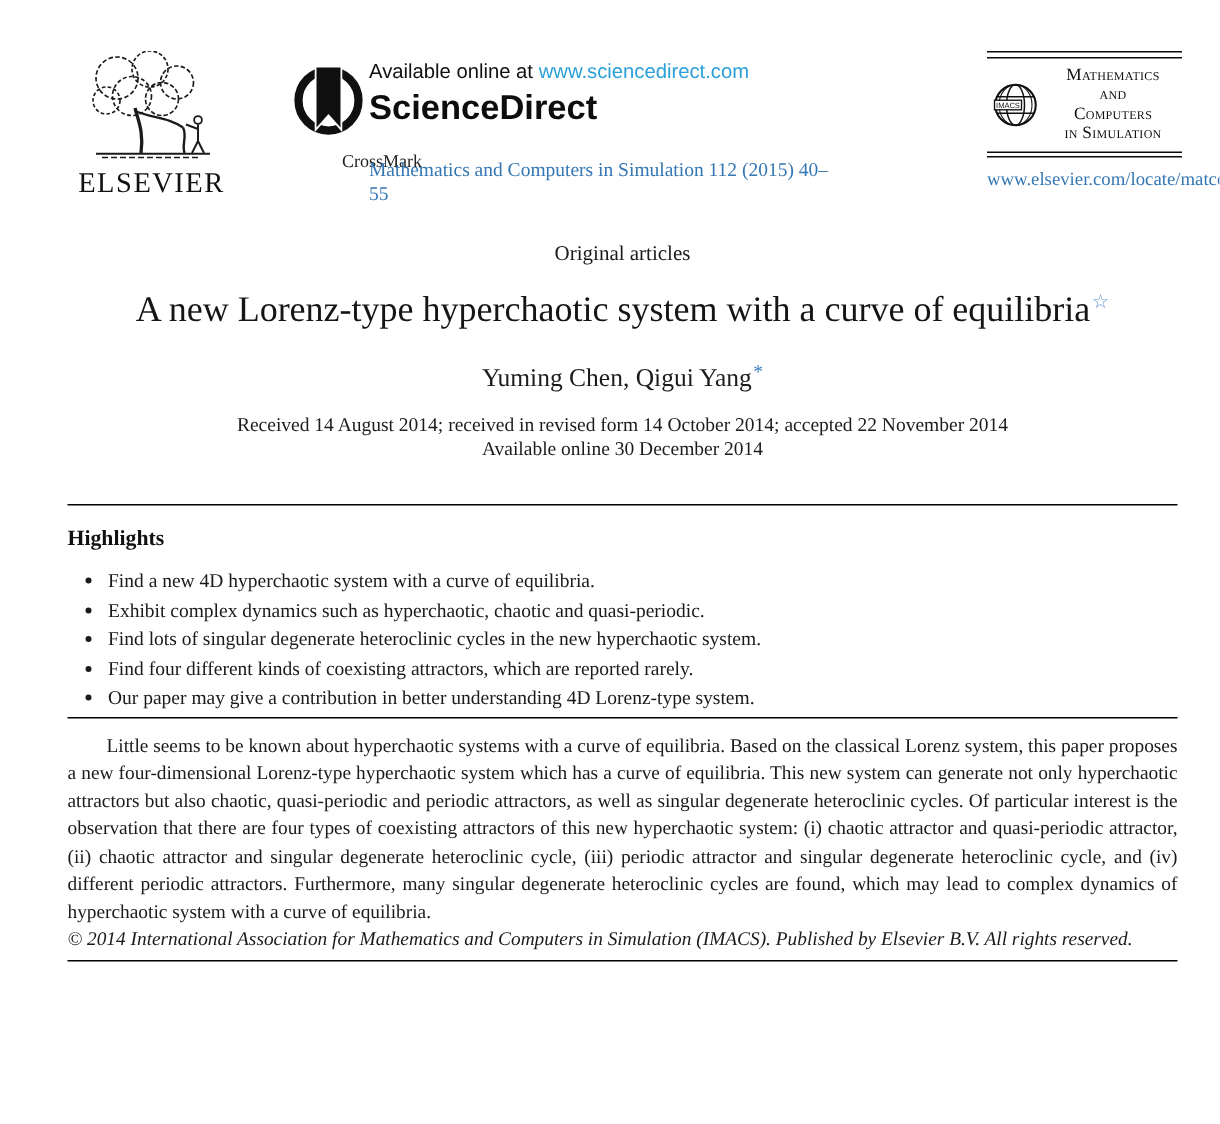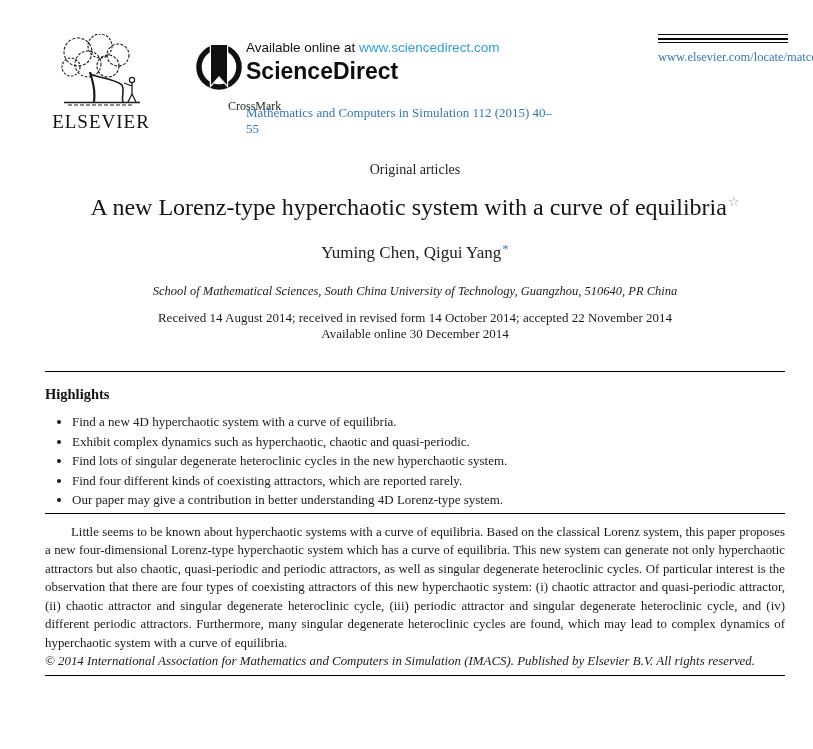--- a/index.html
+++ b/index.html
@@ -89,35 +89,50 @@
       <div class="avail">
         <span>Available online at </span><a href="#" class="link">www.sciencedirect.com</a>
       </div>
       <div class="sd-logo">ScienceDirect</div>
       <div class="citation">Mathematics and Computers in Simulation 112 (2015) 40–55</div>
     </div>
 
     <div class="journal-box-wrap">
       <div class="journal-box">
         <div class="double-rule"></div>
+        <div class="jb-row">
+          <svg width="36" height="36" viewBox="0 0 36 36">
+            <circle cx="18" cy="18" r="13.5" fill="none" stroke="#111" stroke-width="1.4"></circle>
+            <ellipse cx="18" cy="18" rx="6" ry="13.5" fill="none" stroke="#111" stroke-width="1"></ellipse>
+            <ellipse cx="18" cy="18" rx="11" ry="13.5" fill="none" stroke="#111" stroke-width="0.7"></ellipse>
+            <path d="M5.5,12.5 H30.5 M5,23.5 H31" stroke="#111" stroke-width="1" fill="none"></path>
+            <rect x="4" y="14.8" width="18" height="6.4" fill="#ffffff" stroke="#111" stroke-width="0.9"></rect>
+            <text x="13" y="19.9" font-size="5" text-anchor="middle" fill="#111" font-family="Liberation Sans, sans-serif">IMACS</text>
+          </svg>
+          <div class="jb-lines">
+            <div>Mathematics</div>
+            <div>and</div>
+            <div>Computers</div>
+            <div>in Simulation</div>
+          </div>
+        </div>
         <div class="double-rule"></div>
       </div>
       <a href="#" class="matcom">www.elsevier.com/locate/matcom</a>
     </div>
   </header>
 
   <main>
 
     <div class="orig">Original articles</div>
 
     <h1><span>A new Lorenz-type hyperchaotic system with a curve of equilibria</span><span class="star">☆</span></h1>
 
     <div class="authors"><span>Yuming Chen, Qigui Yang</span><span class="corr">*</span></div>
 
-    <div class="affil">School of Mathematical Sciences, South China University of Technology, Guangzhou, 510640, PR China</div>
 
     <div class="dates">Received 14 August 2014; received in revised form 14 October 2014; accepted 22 November 2014</div>
     <div class="dates second">Available online 30 December 2014</div>
 
     <hr class="rule r1">
 
     <section>
       <h2>Highlights</h2>
       <ul class="hl">
         <li>Find a new 4D hyperchaotic system with a curve of equilibria.</li>

